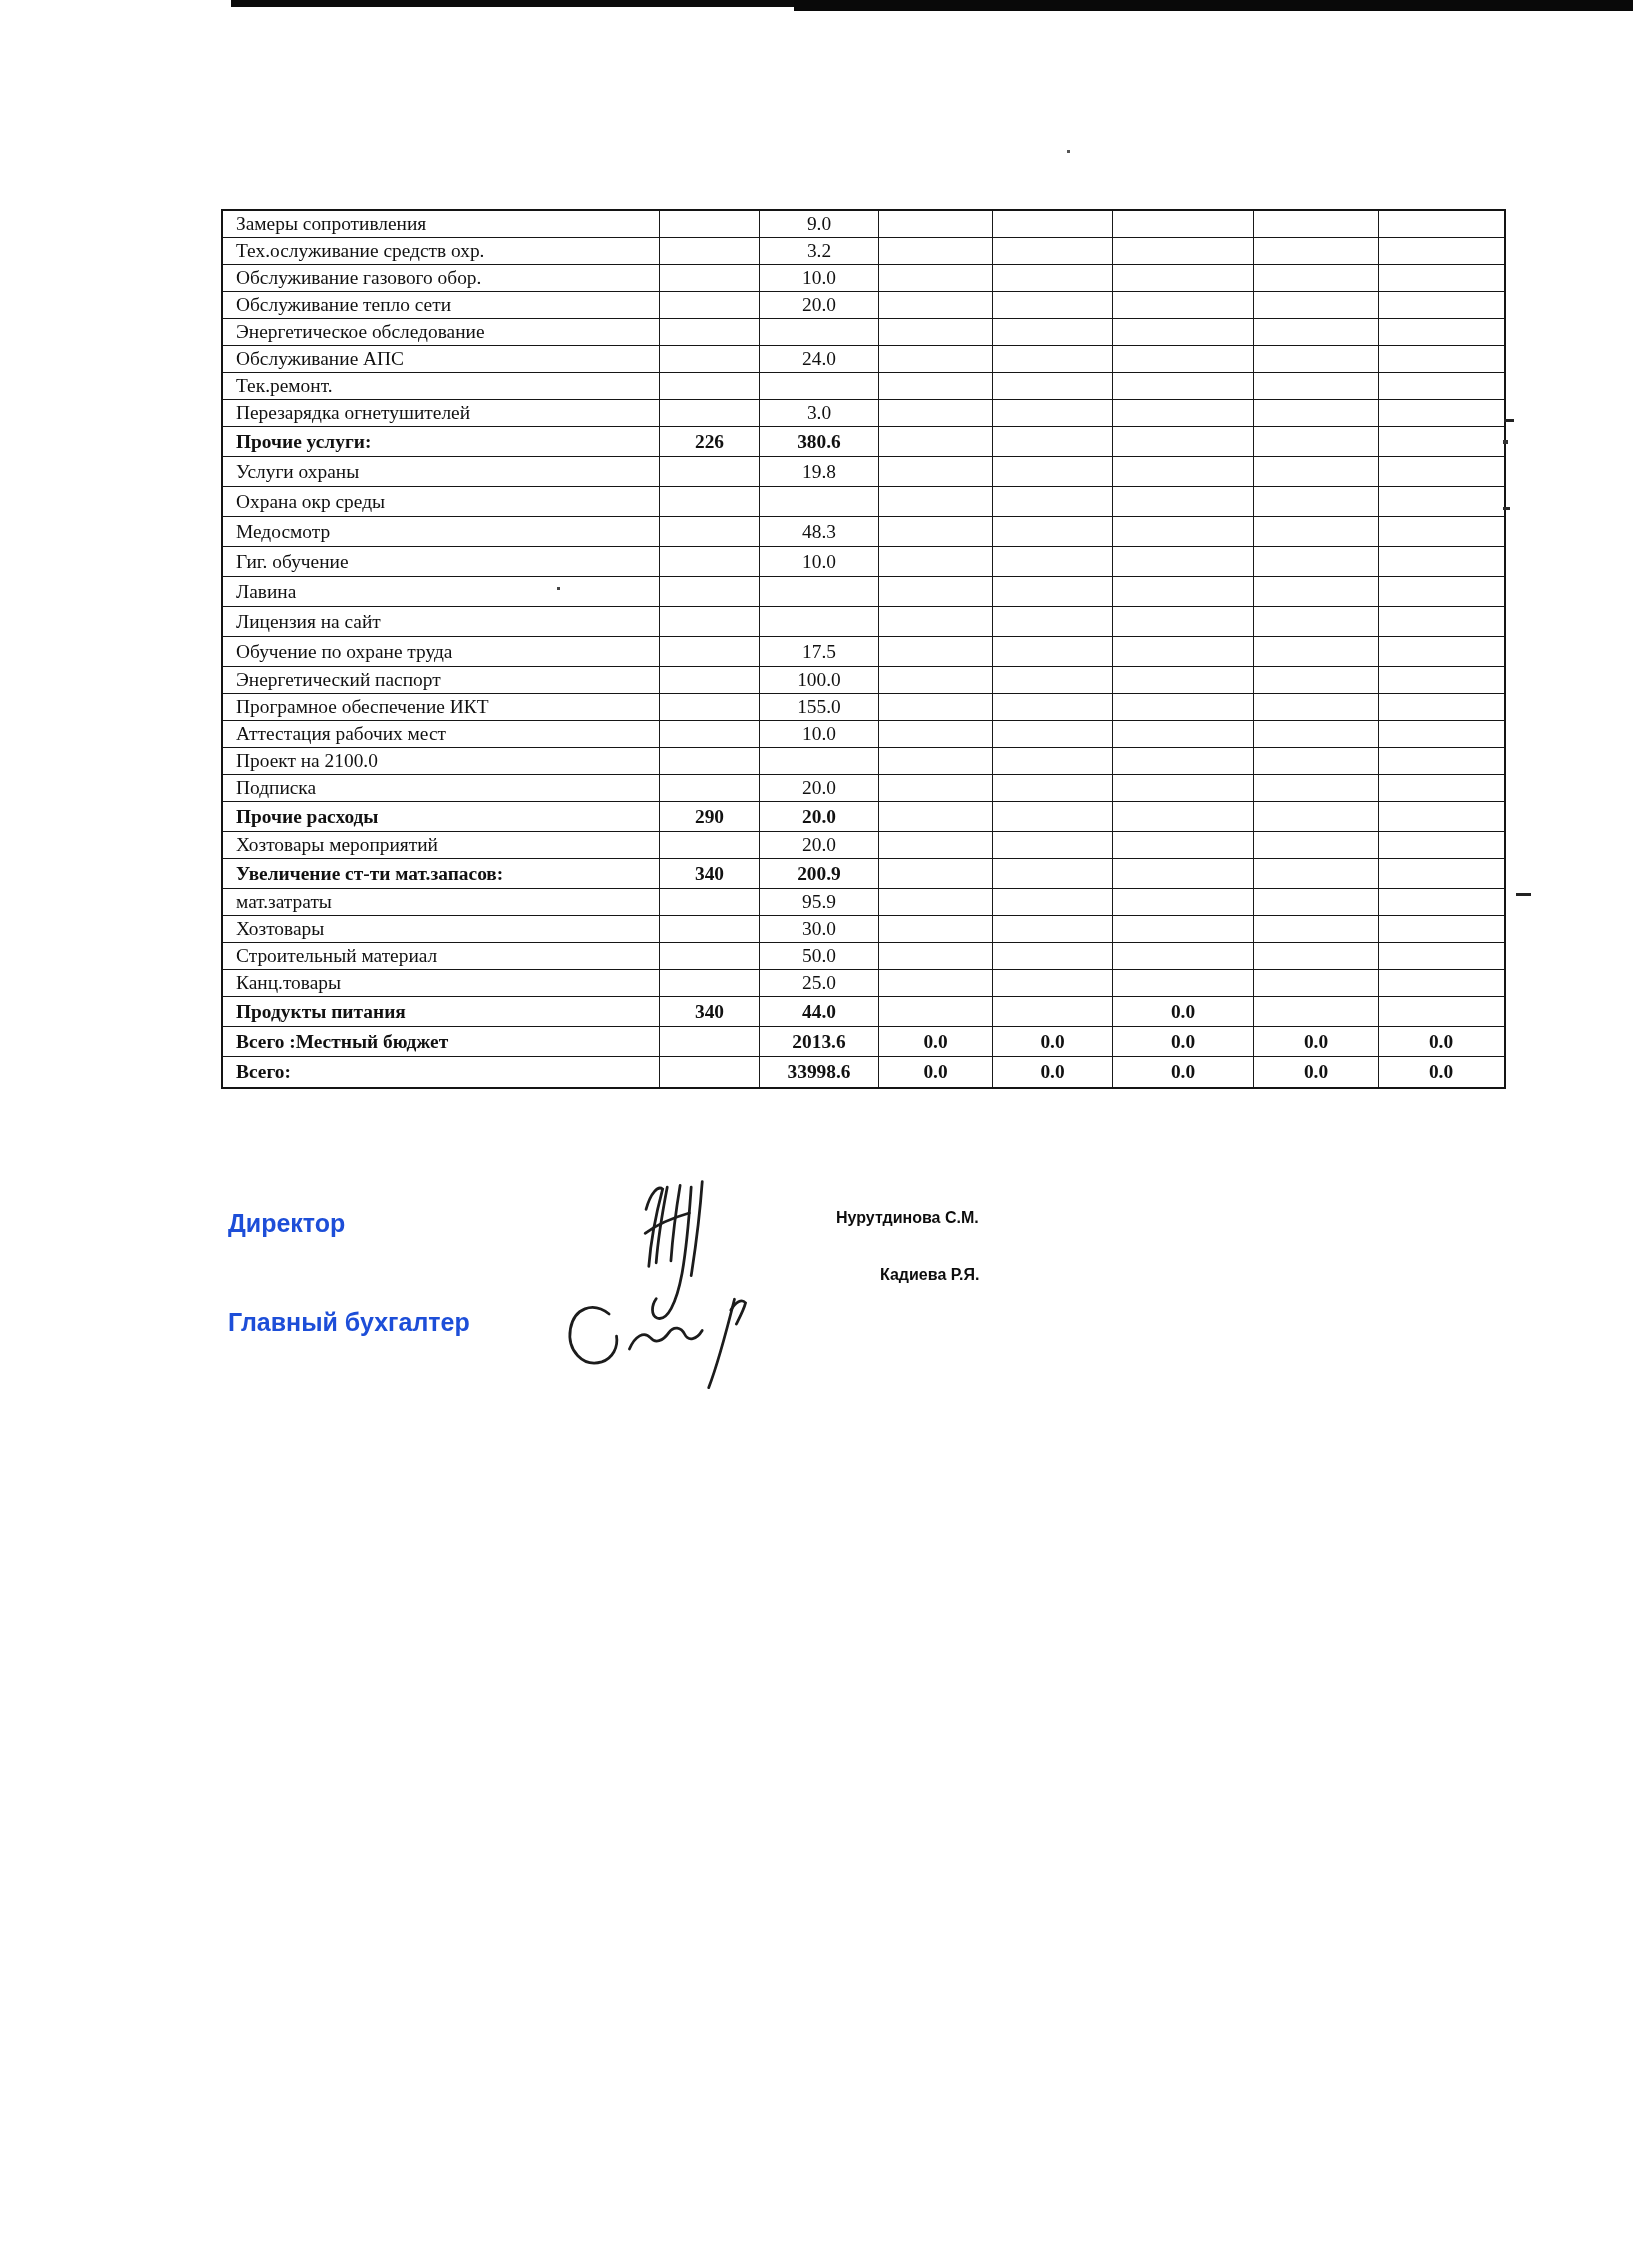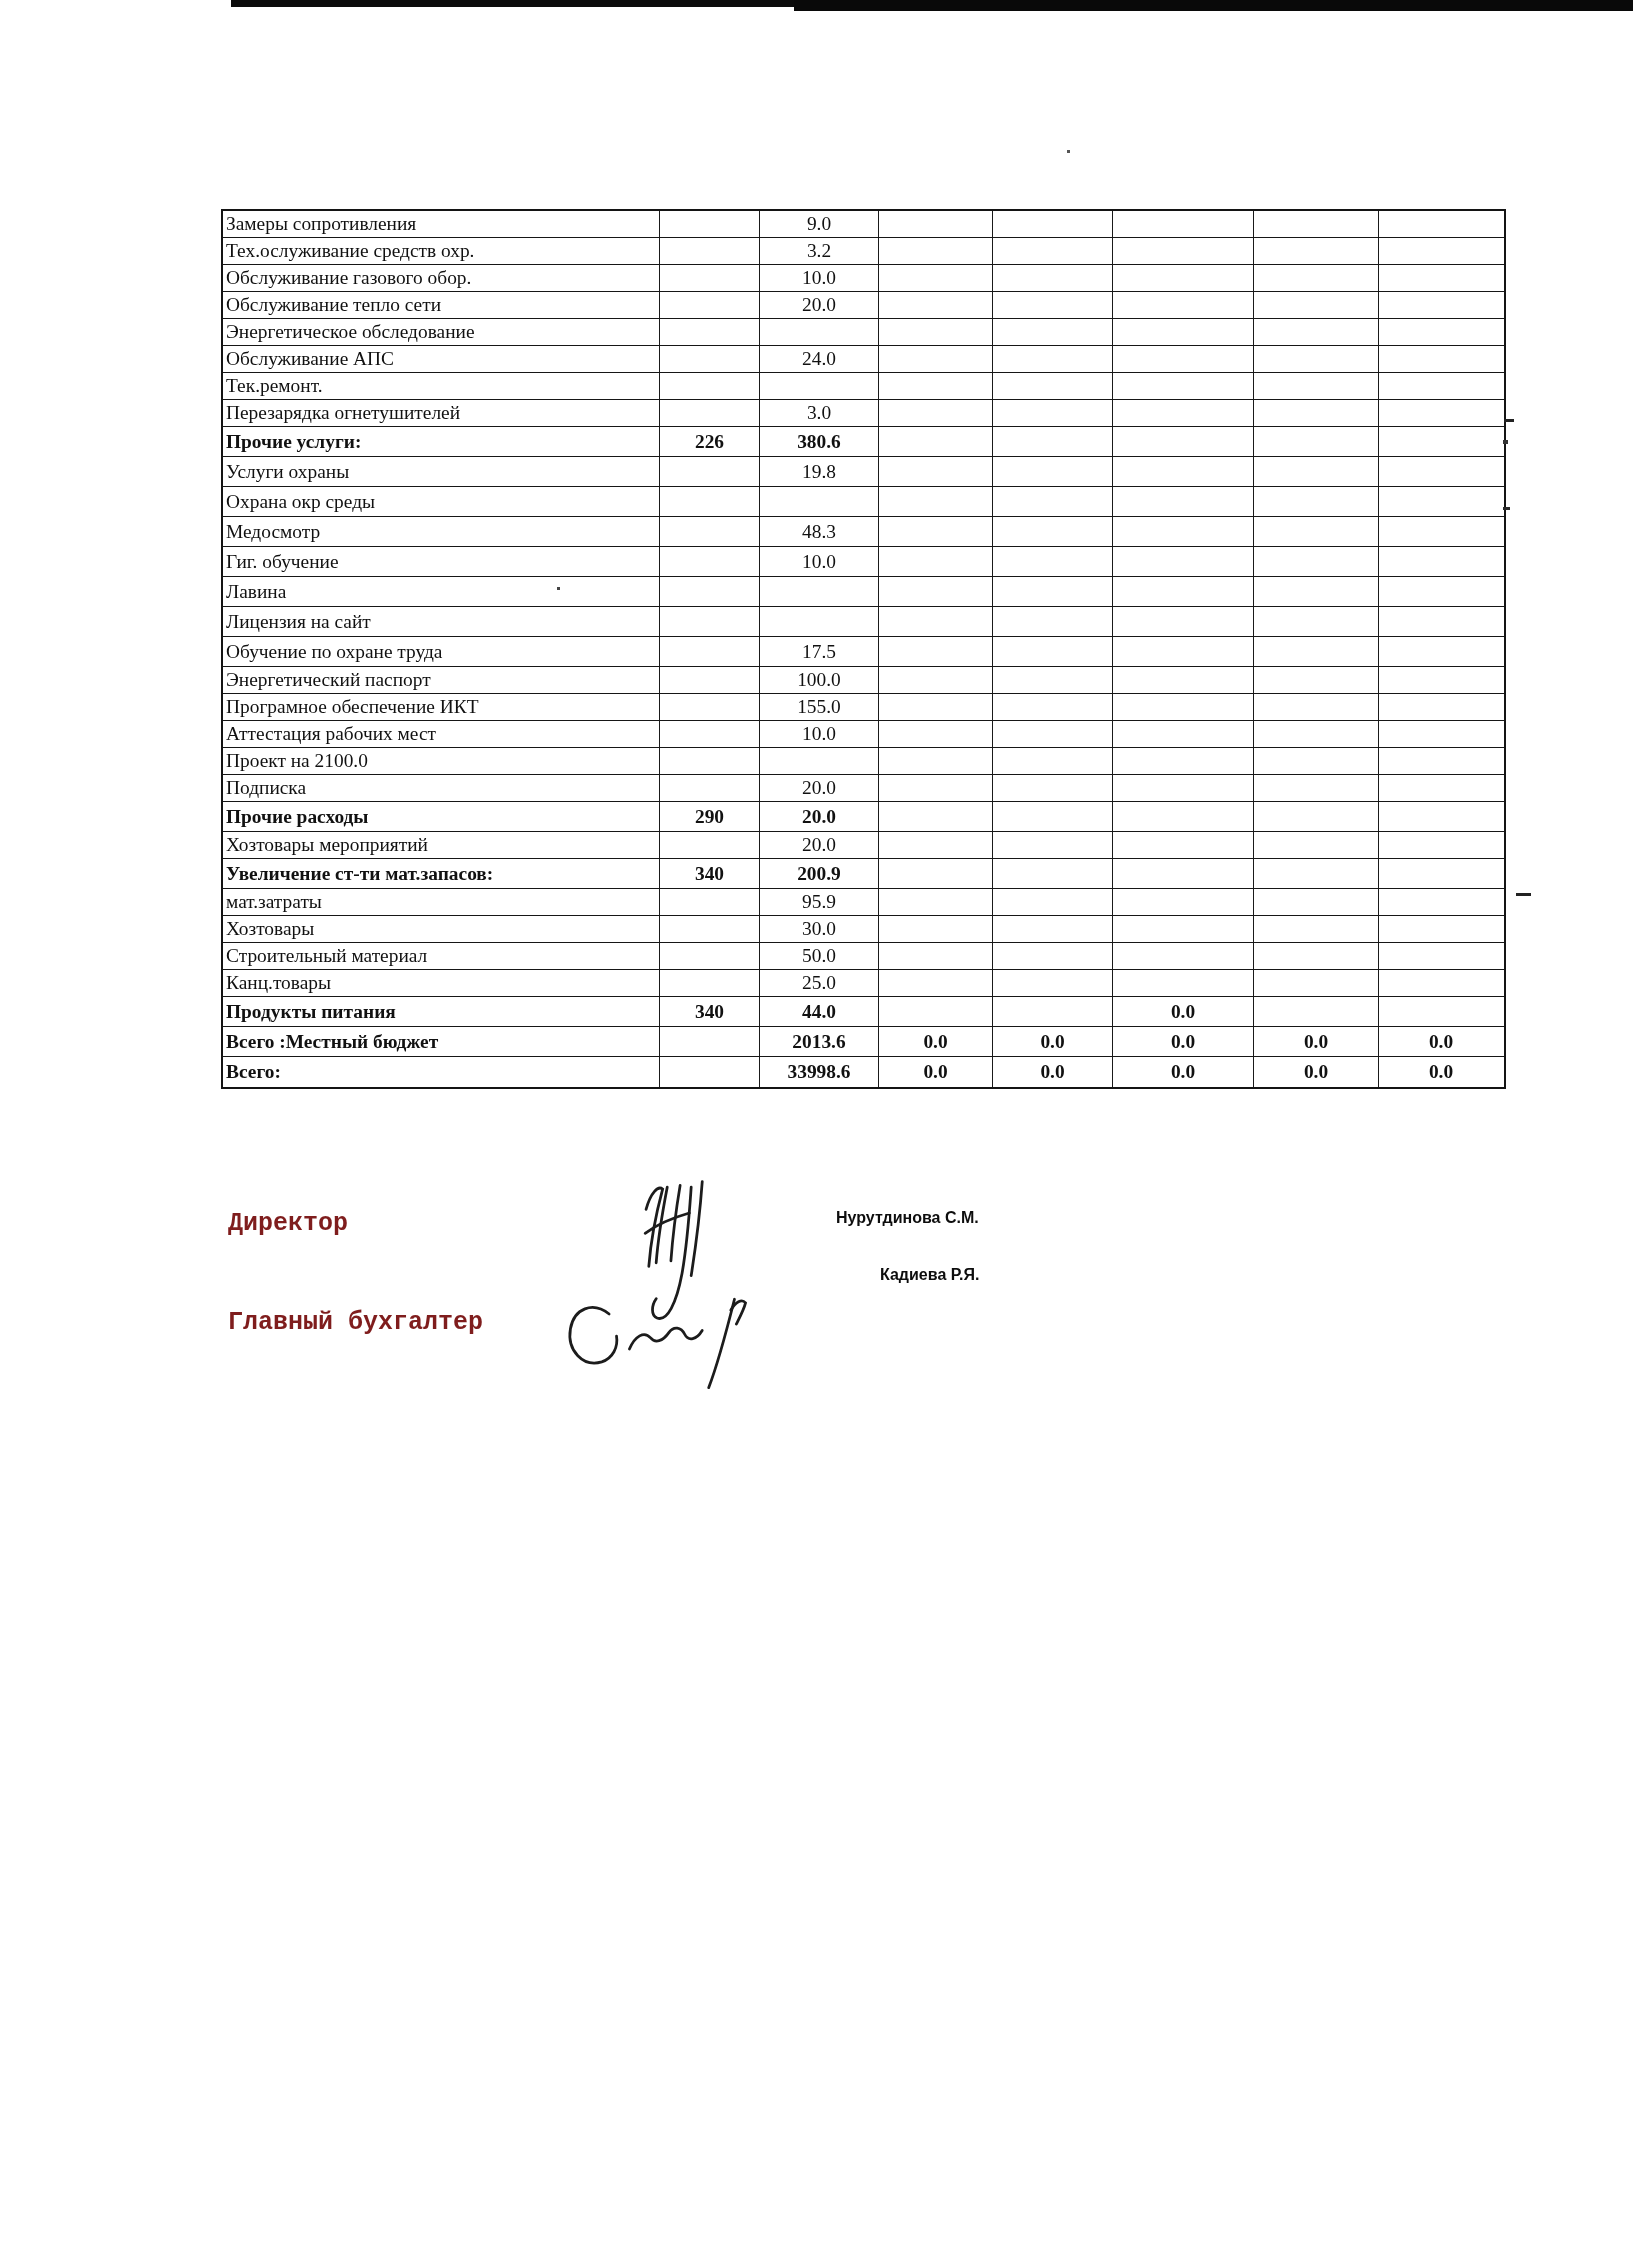--- a/index.html
+++ b/index.html
@@ -40,25 +40,25 @@
     box-sizing:border-box;
     border-right:1.8px solid #1a1a1a;
     display:flex;
     align-items:center;
     justify-content:center;
     font-size:19.4px;
     line-height:1;
     overflow:hidden;
     white-space:nowrap;
   }
-  .cell.c0{justify-content:flex-start;padding-left:3px;}
+  .cell.c0{justify-content:flex-start;padding-left:13px;}
   .cell.c7{border-right:none;}
 
   
-  .sig-title{position:absolute;font-family:Liberation Mono, monospace;font-weight:bold;font-size:25px;color:#7f1d1d;}
+  .sig-title{position:absolute;font-family:Liberation Sans, sans-serif;font-weight:bold;font-size:25px;color:#1d4ed8;}
   .sig-name{position:absolute;font-family:"Liberation Sans",sans-serif;font-weight:bold;font-size:16px;color:#0d0d0d;}
   #sig-title-1{left:228px;top:1209px;}
   #sig-title-2{left:228px;top:1308px;}
   #sig-name-1{left:836px;top:1209px;}
   #sig-name-2{left:880px;top:1266px;}
   .sig-svg{position:absolute;}
   #director-signature{left:595px;top:1178px;}
   #accountant-signature{left:552px;top:1290px;}
 
   

